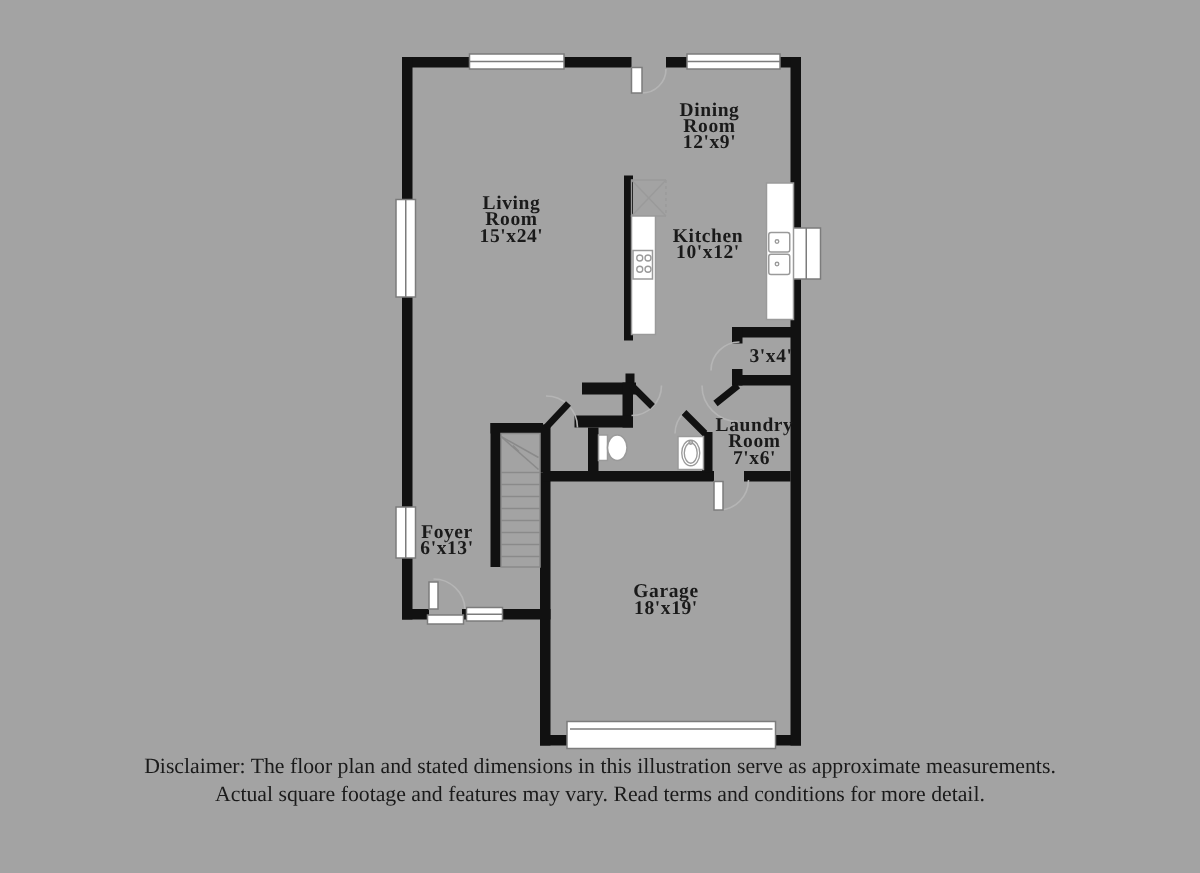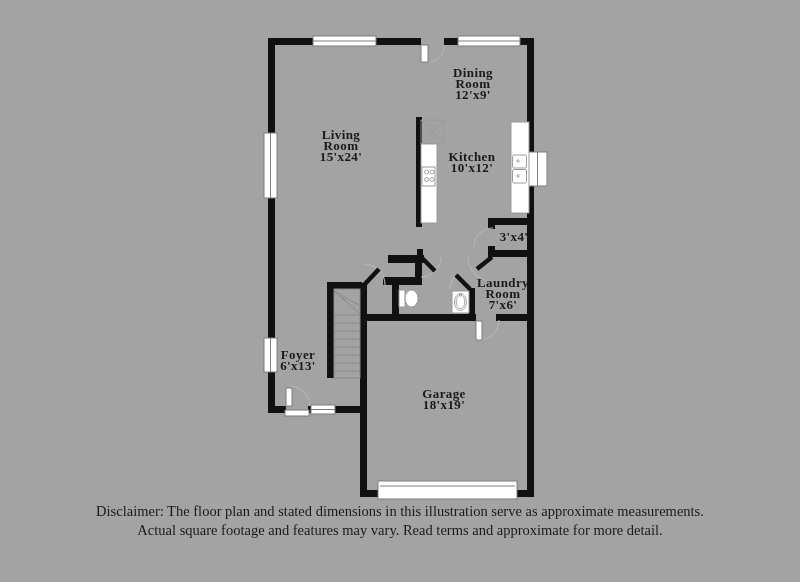--- a/index.html
+++ b/index.html
@@ -210,15 +210,15 @@
       </g>
       <g>
         <text class="roomlabel" x="444" y="398">Garage</text>
         <text class="roomlabel" x="444" y="409">18'x19'</text>
       </g>
     </g>
   </svg>
 
   <div class="disclaimer">
     <div>Disclaimer: The floor plan and stated dimensions in this illustration serve as approximate measurements.</div>
-    <div>Actual square footage and features may vary. Read terms and approximate for more detail.</div>
+    <div>Actual square footage and features may vary. Read terms and conditions for more detail.</div>
   </div>
 </div>
 
 </body></html>

